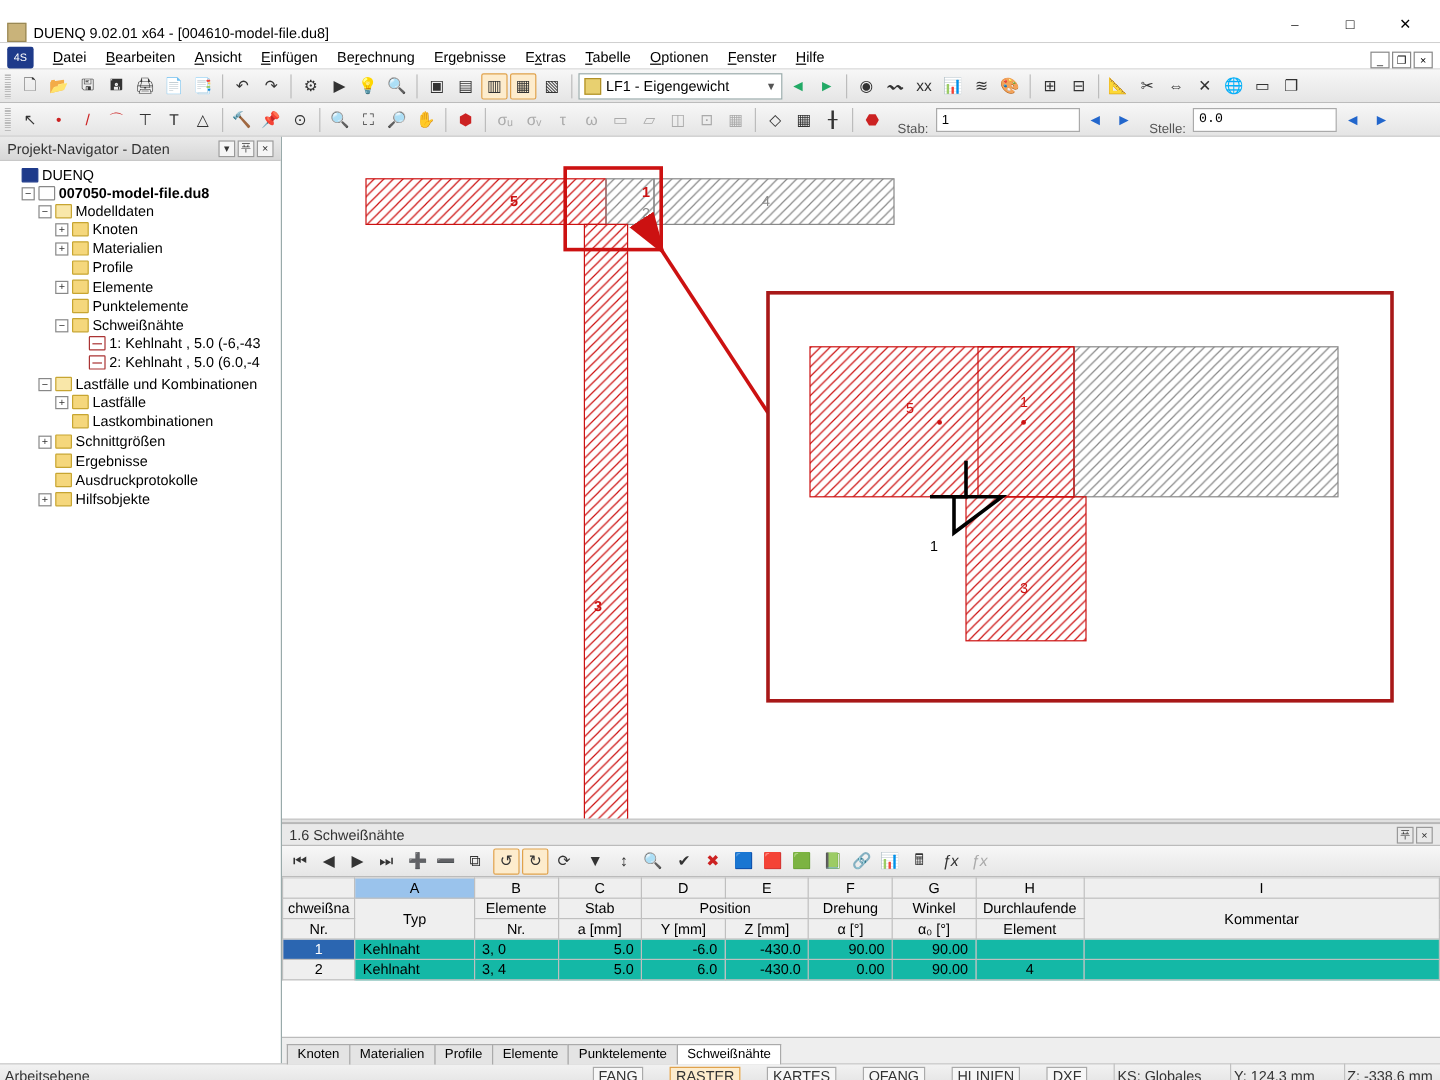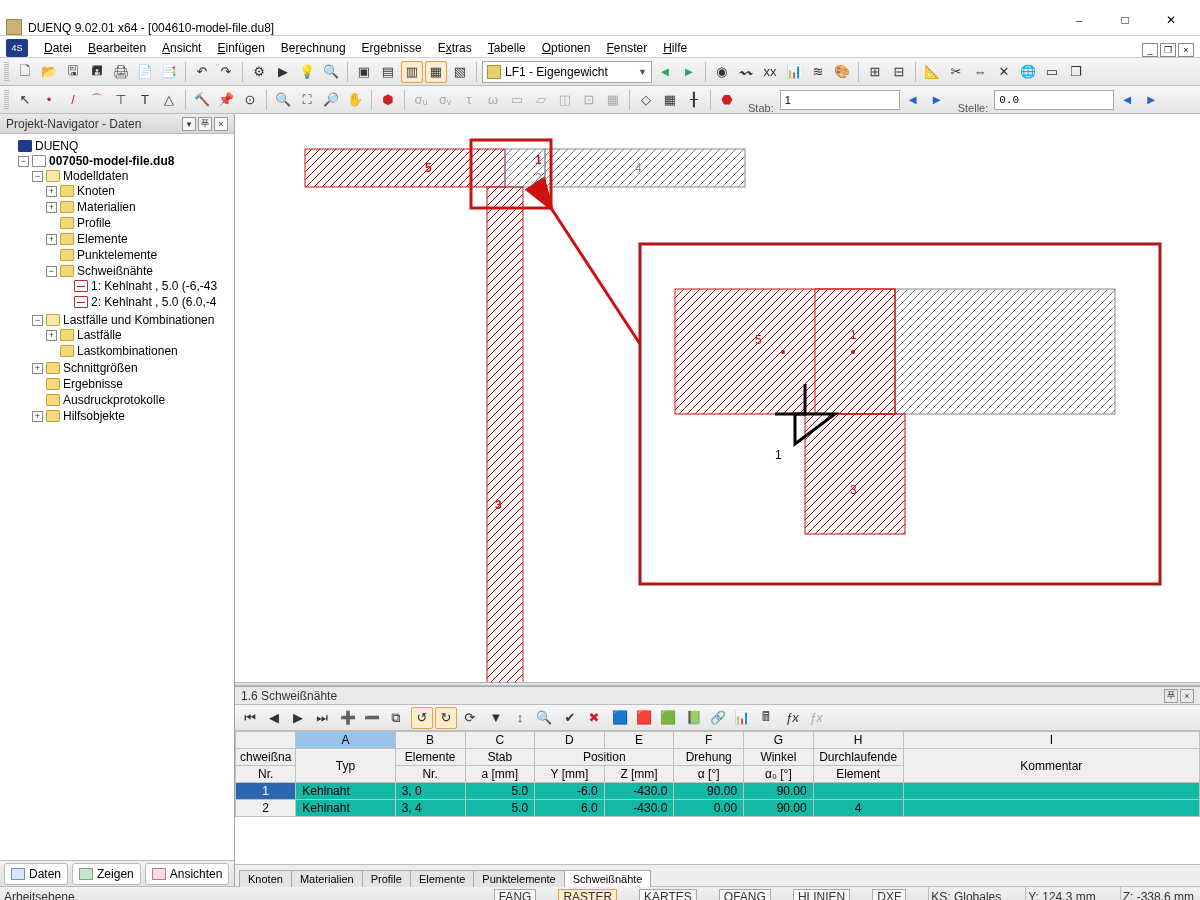--- a/index.html
+++ b/index.html
@@ -368,34 +368,20 @@
                       <div class="tw">+</div>
                       <div class="fico"></div>
                       <span>Hilfsobjekte</span>
                     </div>
                   </li>
               </ul>
             </li>
           </ul>
         </li>
       </ul>
-    </div>
-    <div class="nav-tabs">
-      <div class="ntab">
-          <div class="nico"></div>
-          <span>Daten</span>
-        </div>
-      <div class="ntab">
-          <div class="nico"></div>
-          <span>Zeigen</span>
-        </div>
-      <div class="ntab">
-          <div class="nico"></div>
-          <span>Ansichten</span>
-        </div>
     </div>
   </div>
 
   <div class="work">
     <div class="canvas">
       <svg class="model" width="965" height="580">
         <defs>
           <pattern id="hatchRed" patternUnits="userSpaceOnUse" width="8" height="8">
             <path d="M-2,2 l4,-4 M0,8 l8,-8 M6,10 l4,-4" stroke="#c11" stroke-width="1"></path>
           </pattern>

